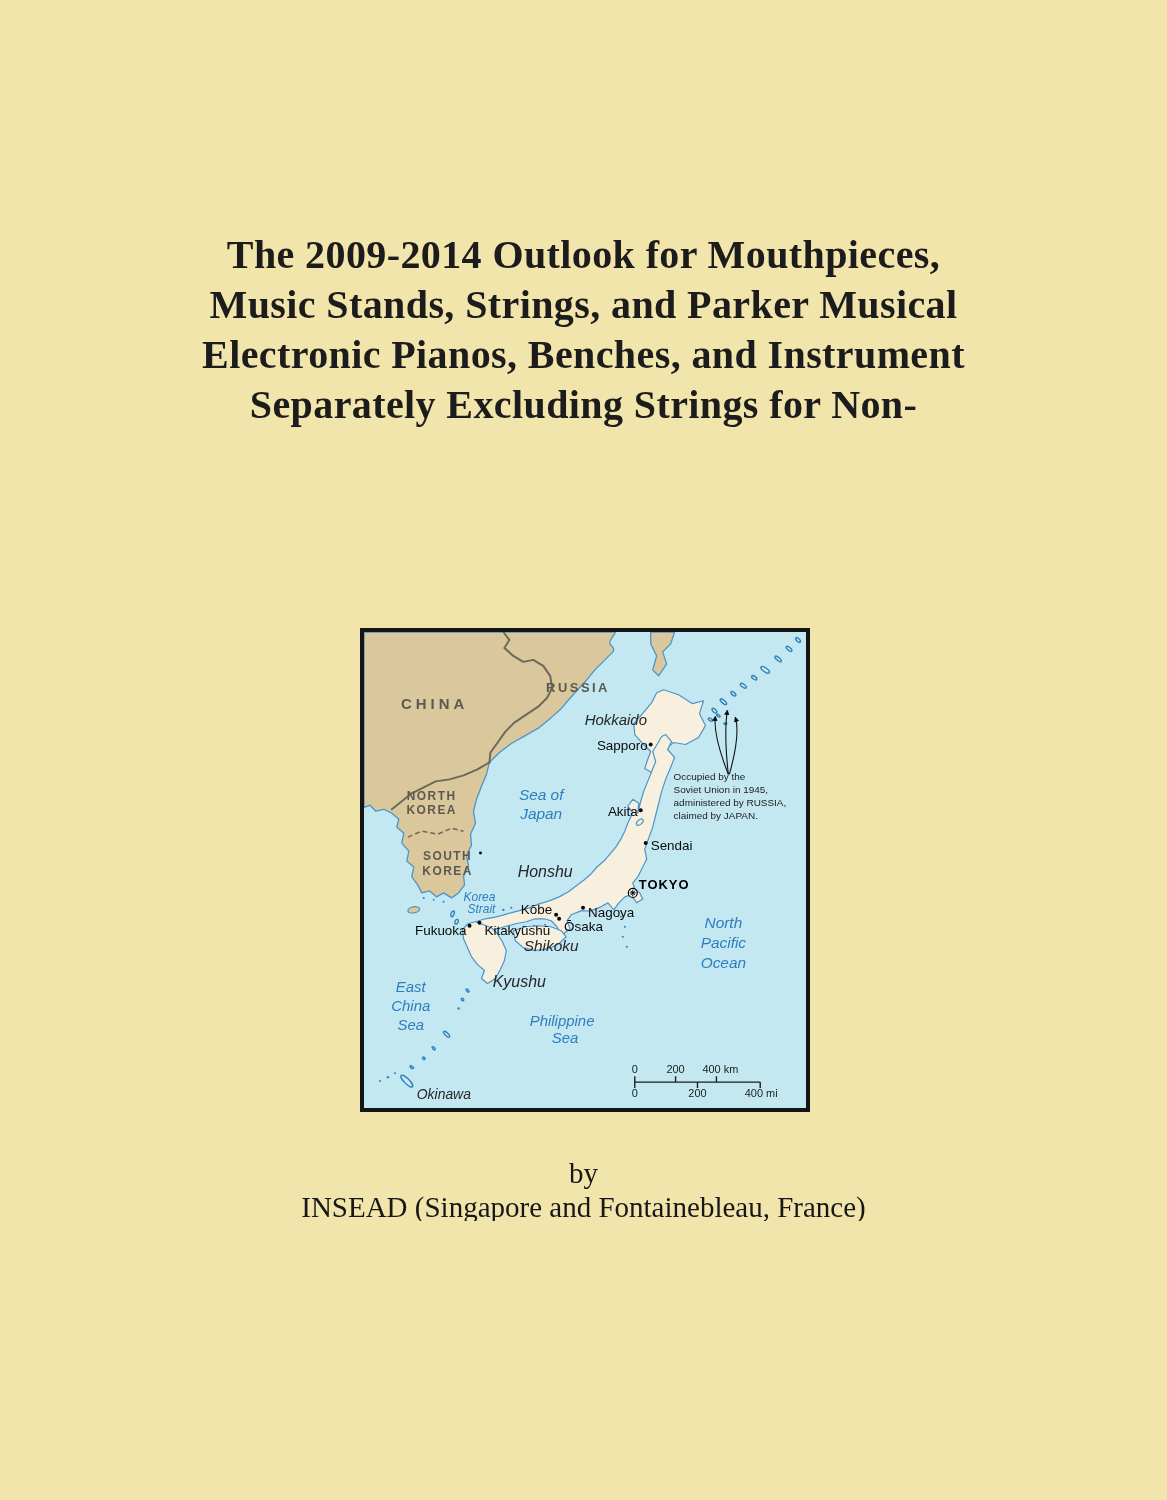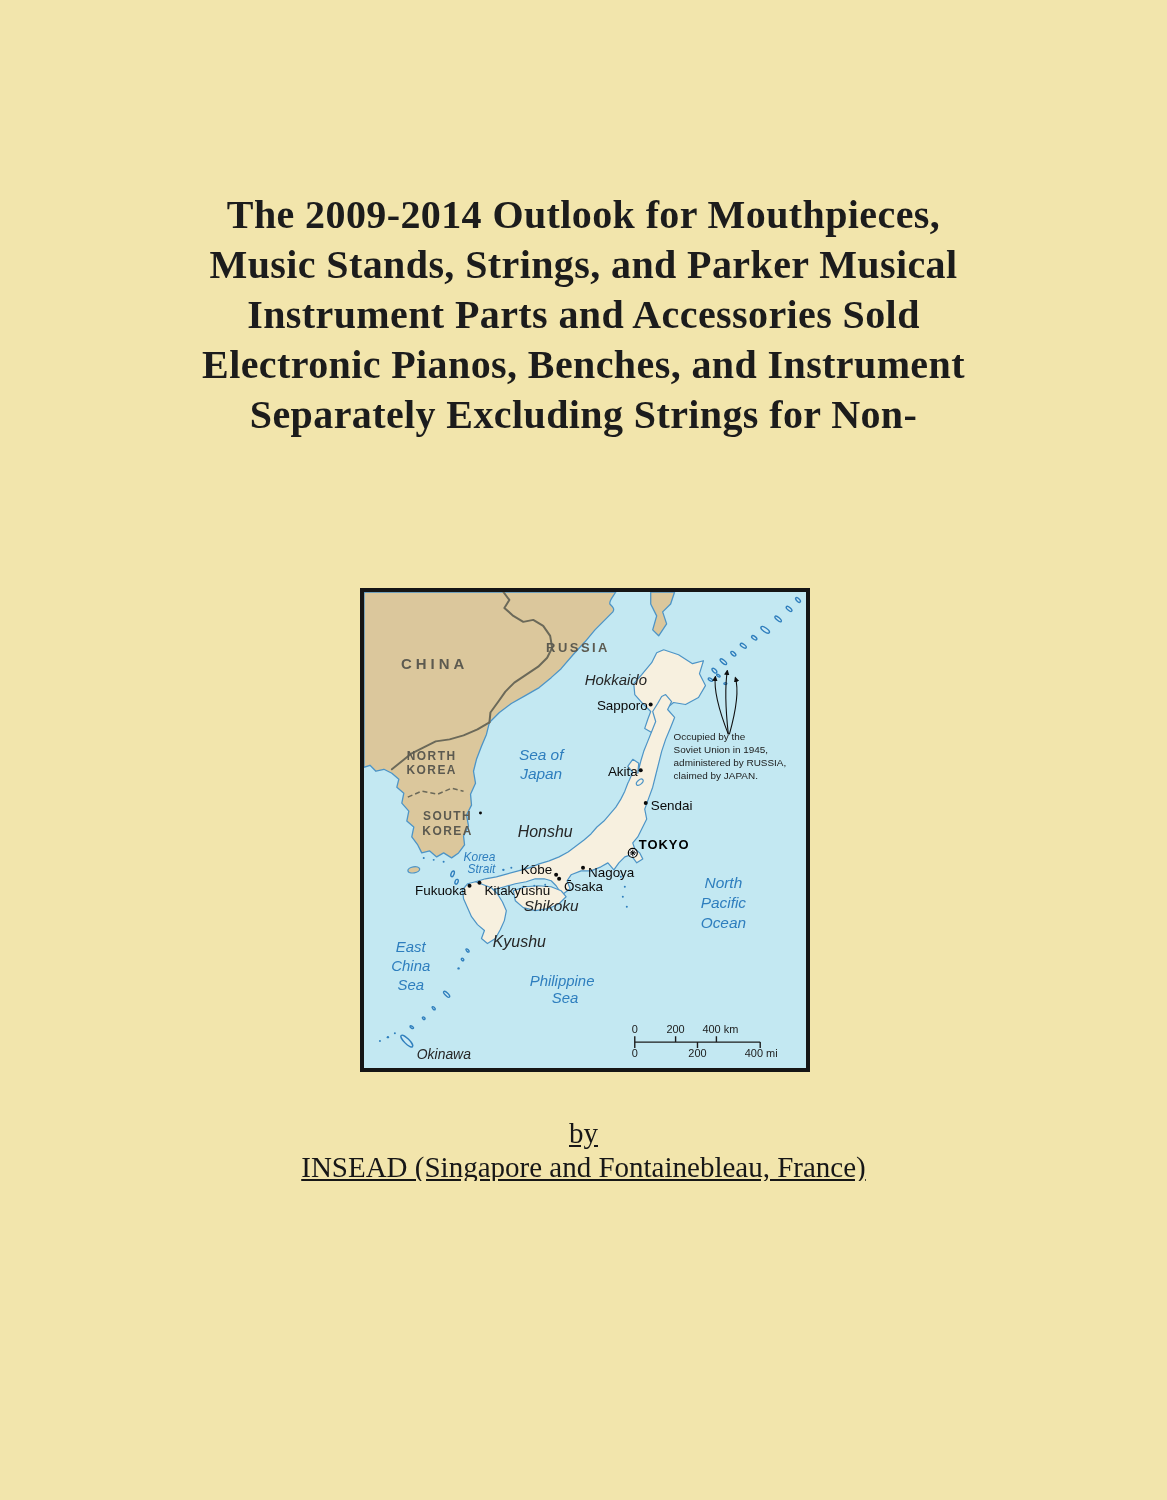--- a/index.html
+++ b/index.html
@@ -1,25 +1,25 @@
 <!DOCTYPE html>
 <html><head>
 <meta charset="utf-8">
 <style>
   html,body{margin:0;padding:0;}
   body{width:1167px;height:1500px;background:#F2E5AC;}
   .page{position:relative;width:1167px;height:1181px;background:#F2E5AC;overflow:hidden;
-        font-family:"Liberation Serif",serif;}
+        font-family:"Liberation Serif",serif;margin-top:40px;}
   .title{position:absolute;top:190px;left:0;width:100%;text-align:center;
          font-weight:bold;font-size:40px;line-height:50px;color:#1c1c1c;letter-spacing:.4px;}
   .map-frame{position:absolute;left:360px;top:588px;width:442px;height:476px;
              border:4px solid #151515;background:#C3E8F2;}
   .map-frame svg{display:block;width:100%;height:100%;}
   .author{position:absolute;top:1116px;left:0;width:100%;text-align:center;
-          font-size:29px;line-height:34px;color:#171717;text-decoration:underline;}
+          font-size:29px;line-height:34px;color:#171717;}
   .author .name{font-weight:bold;}
 
   
   .land{fill:#DBC79C;stroke:#4D94C6;stroke-width:1.3;stroke-linejoin:round;}
   .jp{fill:#F7F0DF;stroke:#4D94C6;stroke-width:1.2;stroke-linejoin:round;}
   .isle{fill:#CBEAF5;stroke:#2F7FBD;stroke-width:1.4;}
   .speck{fill:#2F7FBD;stroke:none;}
   .border-line{fill:none;stroke:#6B6959;stroke-width:2;stroke-linejoin:round;stroke-linecap:round;}
   .dash-line{fill:none;stroke:#6B6959;stroke-width:1.5;stroke-dasharray:5 3;}
   .country-label{font-family:"Liberation Sans",sans-serif;font-weight:bold;fill:#5C5A50;}
@@ -35,21 +35,20 @@
   .star-l{stroke:#000;stroke-width:1;}
 </style>
 </head>
 <body>
 
 <div class="page">
 
   <div class="title">
     <div>The 2009-2014 Outlook for Mouthpieces,</div>
     <div>Music Stands, Strings, and Parker Musical</div>
-    <div>Instrument Parts and Accessories Sold</div>
     <div>Electronic Pianos, Benches, and Instrument</div>
     <div>Separately Excluding Strings for Non-</div>
   </div>
 
   <div class="map-frame">
     <svg viewBox="0 0 444 478" preserveAspectRatio="none">
       <defs>
         <marker id="ah" viewBox="0 0 10 10" refX="8" refY="5" markerWidth="5" markerHeight="5" orient="auto">
           <path d="M0,0 L10,5 L0,10 z" fill="#101010"></path>
         </marker>

